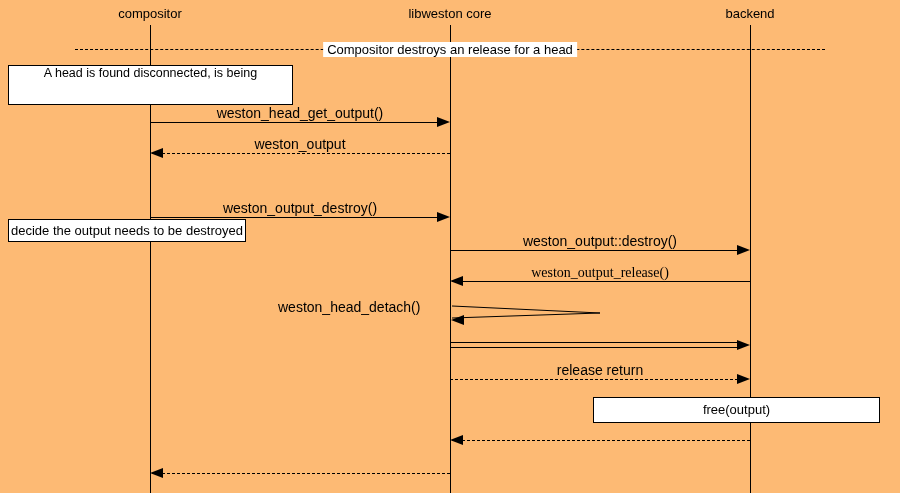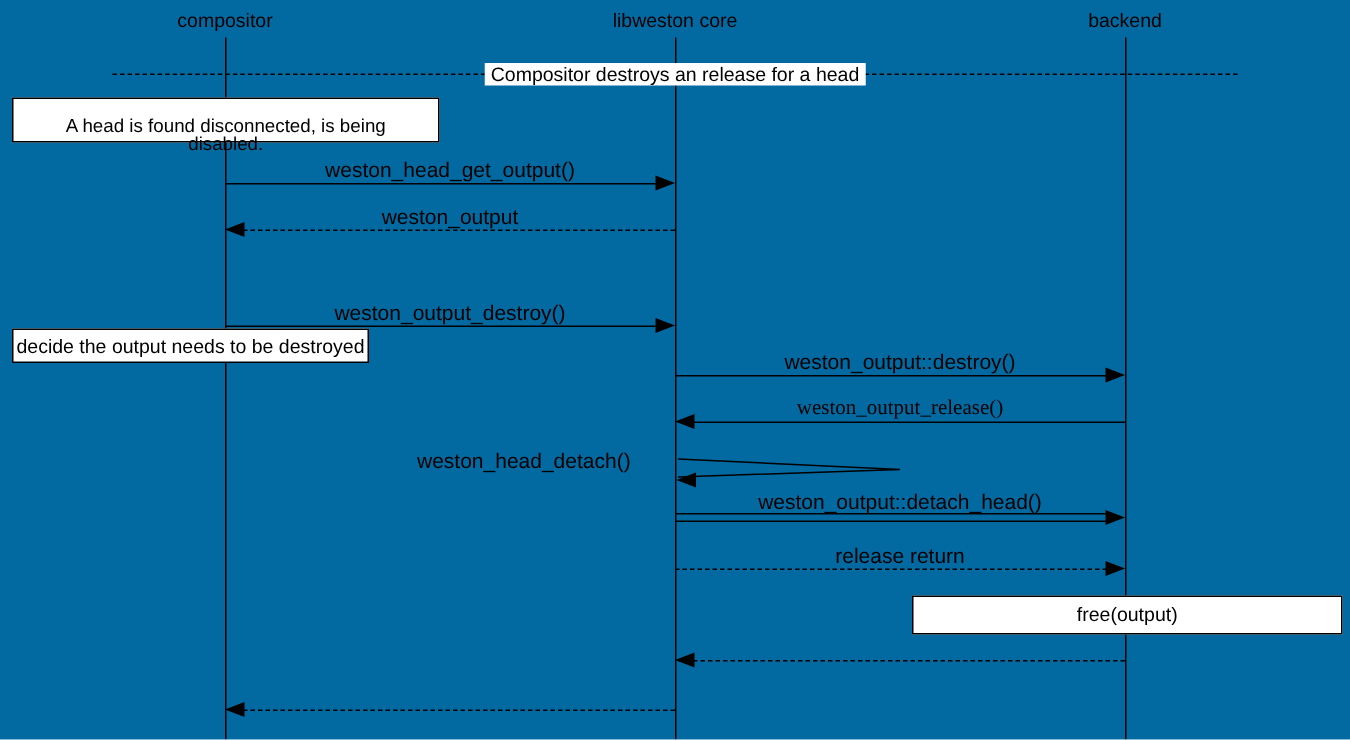--- a/index.html
+++ b/index.html
@@ -1,19 +1,19 @@
 <!DOCTYPE html>
 <html><head>
 <meta charset="utf-8">
 <style>
   html,body{margin:0;padding:0;background:#ffffff;}
   #diagram{
     position:relative;
     width:900px;height:493px;
-    background:#0369a1;
+    background:#fdba74;
     font-family:"Liberation Sans", sans-serif;
     color:#000;
     overflow:hidden;
   }
   .actor-label{
     position:absolute;top:6px;
     transform:translateX(-50%);
     font-size:13px;white-space:nowrap;
   }
   .lifeline{
@@ -72,23 +72,22 @@
   <div class="actor-label" style="left:450px;">libweston core</div>
   <div class="actor-label" style="left:750px;">backend</div>
 
   <div class="lifeline" style="left:150px;"></div>
   <div class="lifeline" style="left:450px;"></div>
   <div class="lifeline" style="left:750px;"></div>
 
   <div class="divider-line" style="left:75px;top:49px;width:750px;"></div>
   <div class="divider-label" style="left:450px;top:42px;">Compositor destroys an release for a head</div>
 
-  <div class="note" style="left:8px;top:65px;width:285px;height:30px;padding-top:12px;">
+  <div class="note" style="left:8px;top:65px;width:285px;height:40px;padding-top:1px;">
     <div class="nline">A head is found disconnected, is being</div>
-    <div class="nline">disabled.</div>
   </div>
 
   <div class="msg-label" style="left:300px;top:106px;">weston_head_get_output()</div>
   <div class="msg-line" style="left:150px;top:122px;width:288px;"></div>
   <div class="arr right" style="left:437px;top:117px;"></div>
 
   <div class="msg-label" style="left:300px;top:137px;">weston_output</div>
   <div class="msg-line dotted" style="left:152px;top:153px;width:298px;"></div>
   <div class="arr left" style="left:150px;top:148px;"></div>
 
@@ -105,29 +104,28 @@
   <div class="msg-label" style="left:600px;top:265px;font-family:Liberation Serif, serif;">weston_output_release()</div>
   <div class="msg-line" style="left:452px;top:281px;width:298px;"></div>
   <div class="arr left" style="left:450px;top:276px;"></div>
 
   <div class="msg-label ralign" style="left:278px;top:300px;width:170px;">weston_head_detach()</div>
   <svg class="selfloop" style="left:450px;top:302px;" width="155" height="26">
     <path d="M2,4 L150,11 L2,16" fill="none" stroke="#000" stroke-width="1"></path>
     <polygon points="1,18 14,13 14,23" fill="#000"></polygon>
   </svg>
 
-  <div class="msg-label" style="left:600px;top:327px;">weston_output::detach_head()</div>
   <div class="msg-line dbl" style="left:450px;top:342px;width:288px;"></div>
   <div class="arr right" style="left:737px;top:340px;"></div>
 
   <div class="msg-label" style="left:600px;top:363px;">release return</div>
   <div class="msg-line dotted" style="left:450px;top:379px;width:288px;"></div>
   <div class="arr right" style="left:737px;top:374px;"></div>
 
-  <div class="note" style="left:608px;top:397px;width:287px;height:26px;line-height:24px;">free(output)</div>
+  <div class="note" style="left:593px;top:397px;width:287px;height:26px;line-height:24px;">free(output)</div>
 
   <div class="msg-line dotted" style="left:452px;top:440px;width:298px;"></div>
   <div class="arr left" style="left:450px;top:435px;"></div>
 
   <div class="msg-line dotted" style="left:152px;top:473px;width:298px;"></div>
   <div class="arr left" style="left:150px;top:468px;"></div>
 
 </div>
 
 </body></html>

